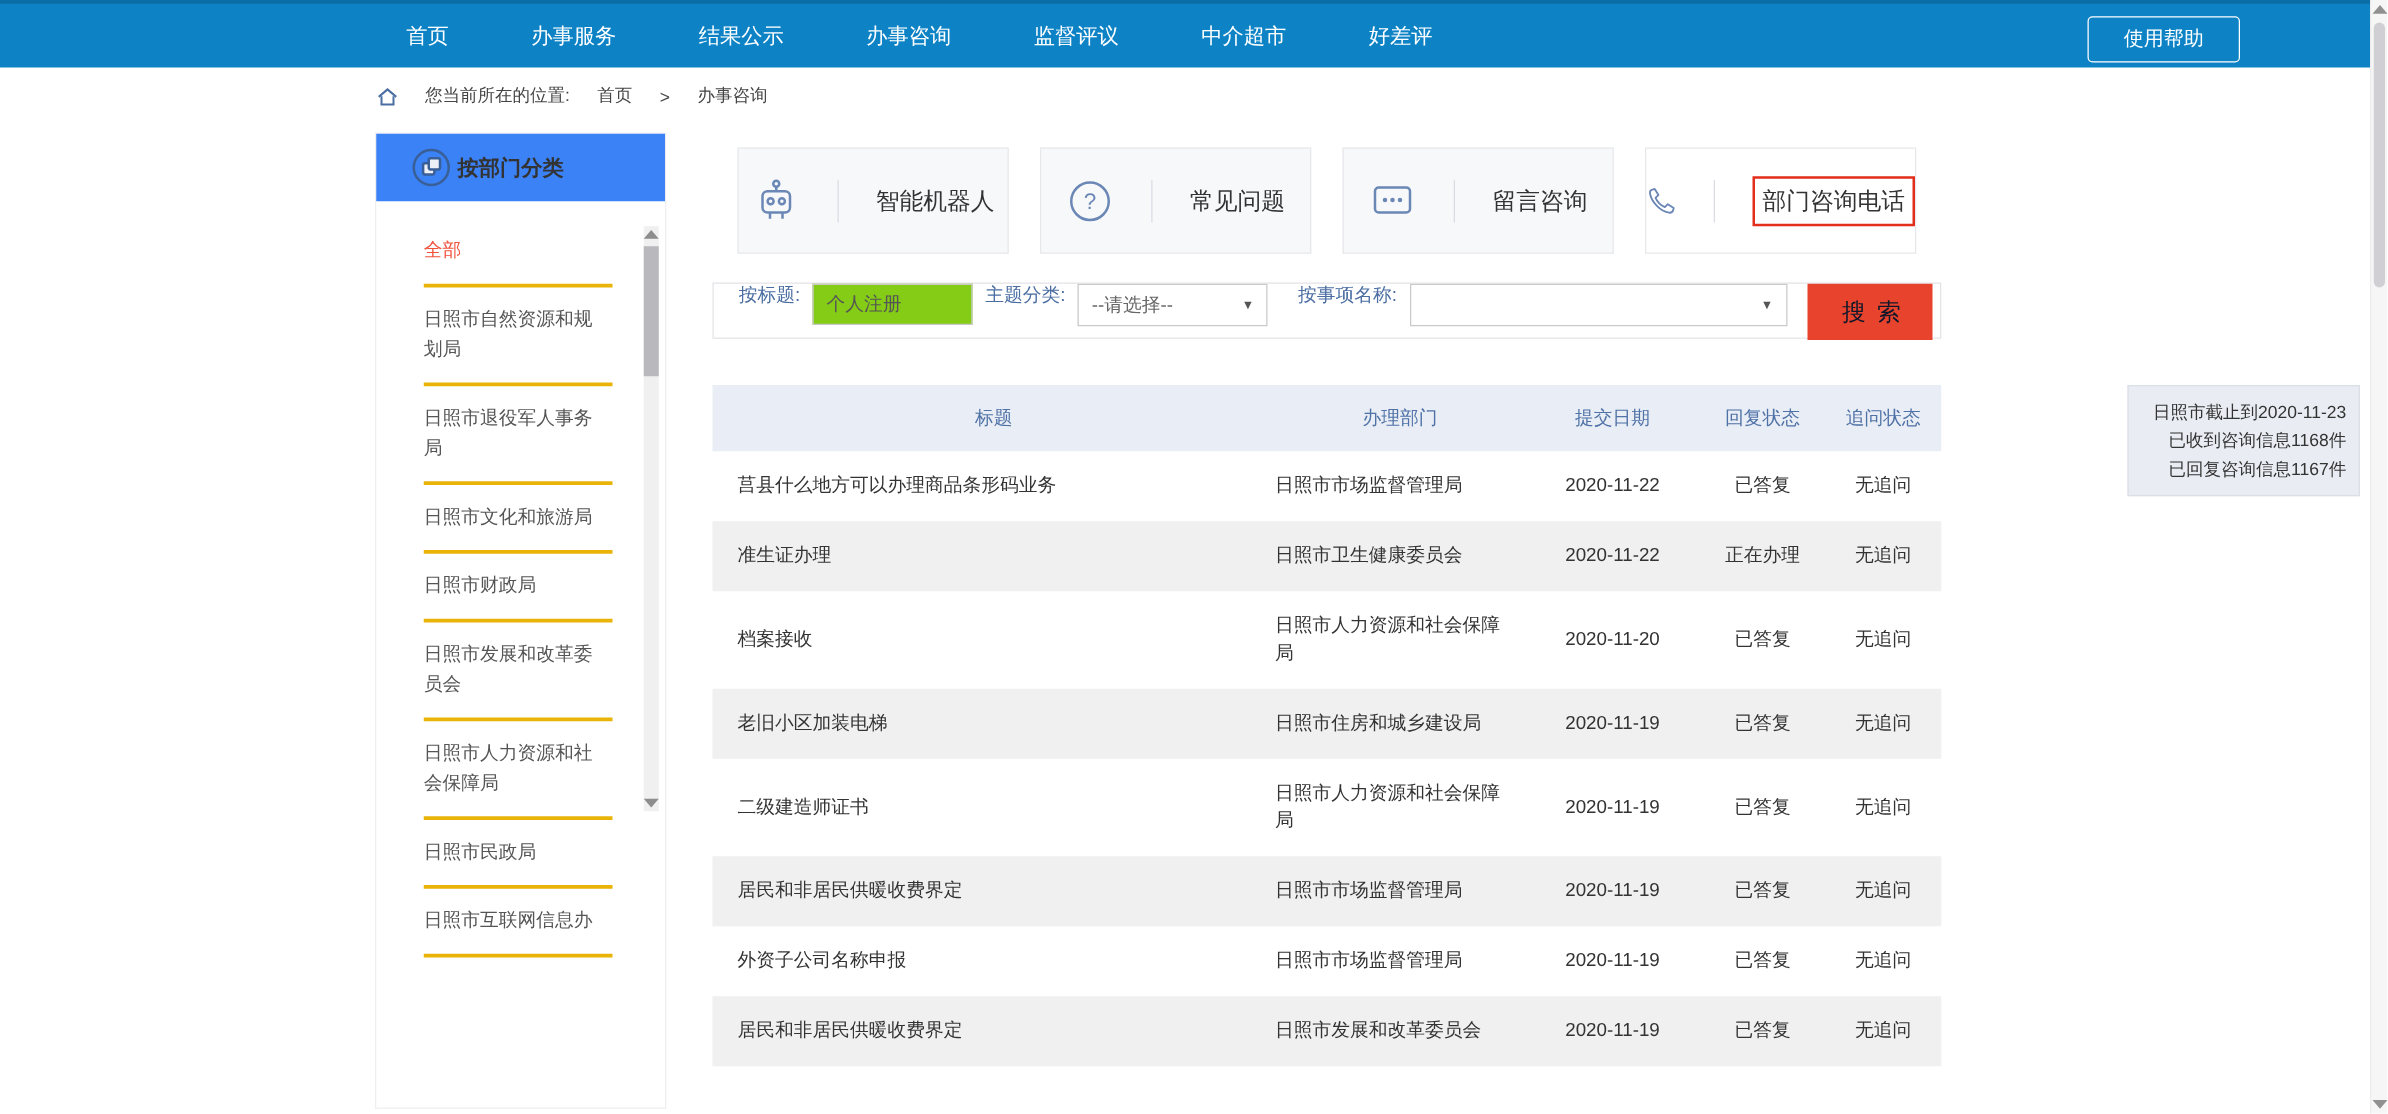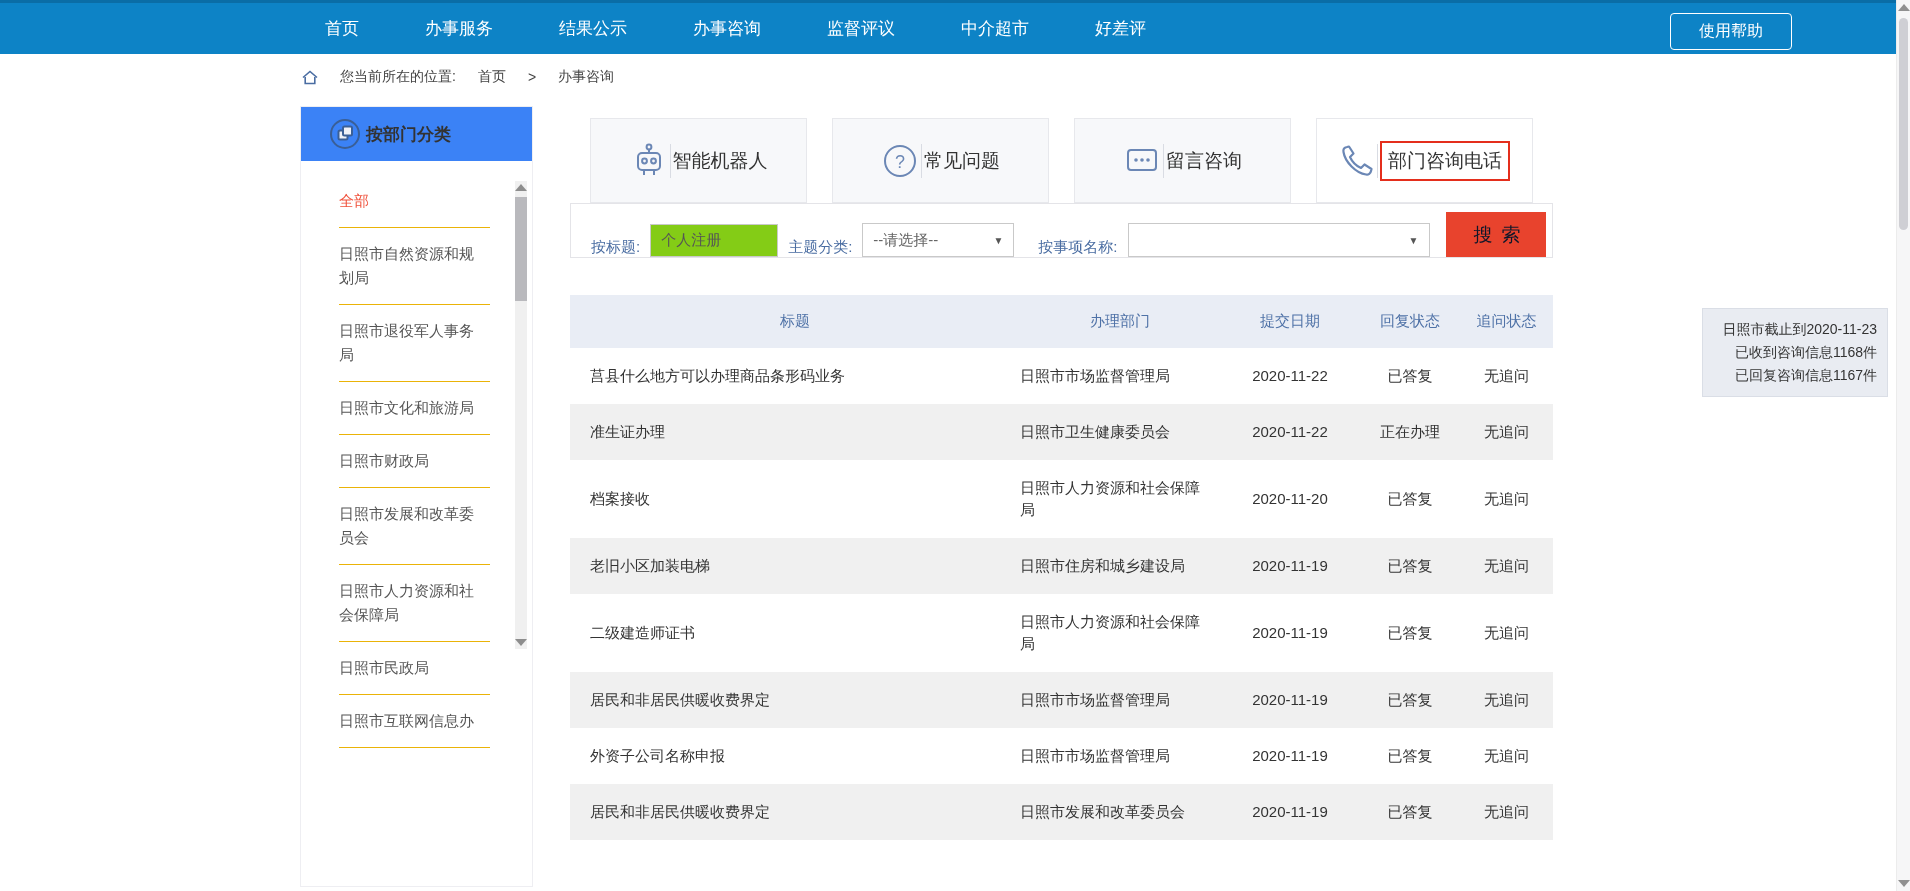--- a/index.html
+++ b/index.html
@@ -44,52 +44,52 @@
   .sidebar{
     position:absolute;left:300px;top:106px;width:233px;height:781px;
     background:#fff;border:1px solid #eeeef2;
   }
   .sidebar-header{
     height:54px;background:#3b82f6;display:flex;align-items:center;
     gap:5px;padding-left:28px;font-size:17px;font-weight:bold;color:#333;
   }
   .sidebar-list{position:relative;padding:14px 0 0 38px;}
   .sidebar-item{
-    border-bottom:1px solid #eab308;padding:14px 0;cursor:pointer;
+    border-bottom:3px solid #eab308;padding:14px 0;cursor:pointer;
     font-size:15px;color:#555;line-height:24px;margin-right:42px;
   }
   .sidebar-item span{display:block;width:148px;}
   .sidebar-item.active{color:var(--active-orange);}
   .side-scroll{
     position:absolute;right:5px;top:74px;width:12px;height:468px;
     background:#f0f0f0;
   }
   .side-scroll .arr{position:absolute;left:0;width:0;height:0;
     border-left:6px solid transparent;border-right:6px solid transparent;}
   .side-scroll .arr.up{top:3px;border-bottom:7px solid #8d8d8d;}
   .side-scroll .arr.down{bottom:3px;border-top:7px solid #8d8d8d;}
   .side-scroll .thumb{
     position:absolute;left:0;top:16px;width:12px;height:104px;background:#b9b9bd;
   }
   
   .main{position:absolute;left:570px;top:118px;width:983px;}
   .tabs{display:flex;justify-content:space-between;padding:0 20px;}
   .tab{
     width:217px;height:85px;background:#f7f8fa;border:1px solid #e7e8ec;
-    display:flex;align-items:center;justify-content:center;gap:2px;cursor:pointer;
+    display:flex;align-items:center;justify-content:center;gap:30px;cursor:pointer;
   }
   .tab.white{background:#fff;}
   .tab-divider{width:1px;height:34px;background:#d9dce3;}
   .tab-label{font-size:19px;color:#333;white-space:nowrap;}
   .tab-label.highlighted{border:2px solid var(--accent-red);padding:5px 6px;}
   .tab svg{display:block;}
   
   .searchbar{
-    height:55px;border:1px solid #e4e4e8;background:#fff;
-    display:flex;align-items:flex-end;padding-left:20px;gap:10px;
+    margin-top:23px;height:45px;border:1px solid #e4e4e8;background:#fff;
+    display:flex;align-items:flex-start;padding-left:20px;gap:10px;
   }
   .searchbar label{font-size:15px;color:var(--link-blue);white-space:nowrap;}
   .text-input{
     width:128px;height:33px;border:1px solid #c9c9c9;padding:0 10px;
     font-size:15px;color:#555;font-family:inherit;outline:none;background:#84cc16;
   }
   .select{
     height:34px;border:1px solid #c9c9c9;background:#fff;cursor:pointer;
     display:flex;align-items:center;justify-content:space-between;
     padding:0 10px;font-size:15px;color:#666;

